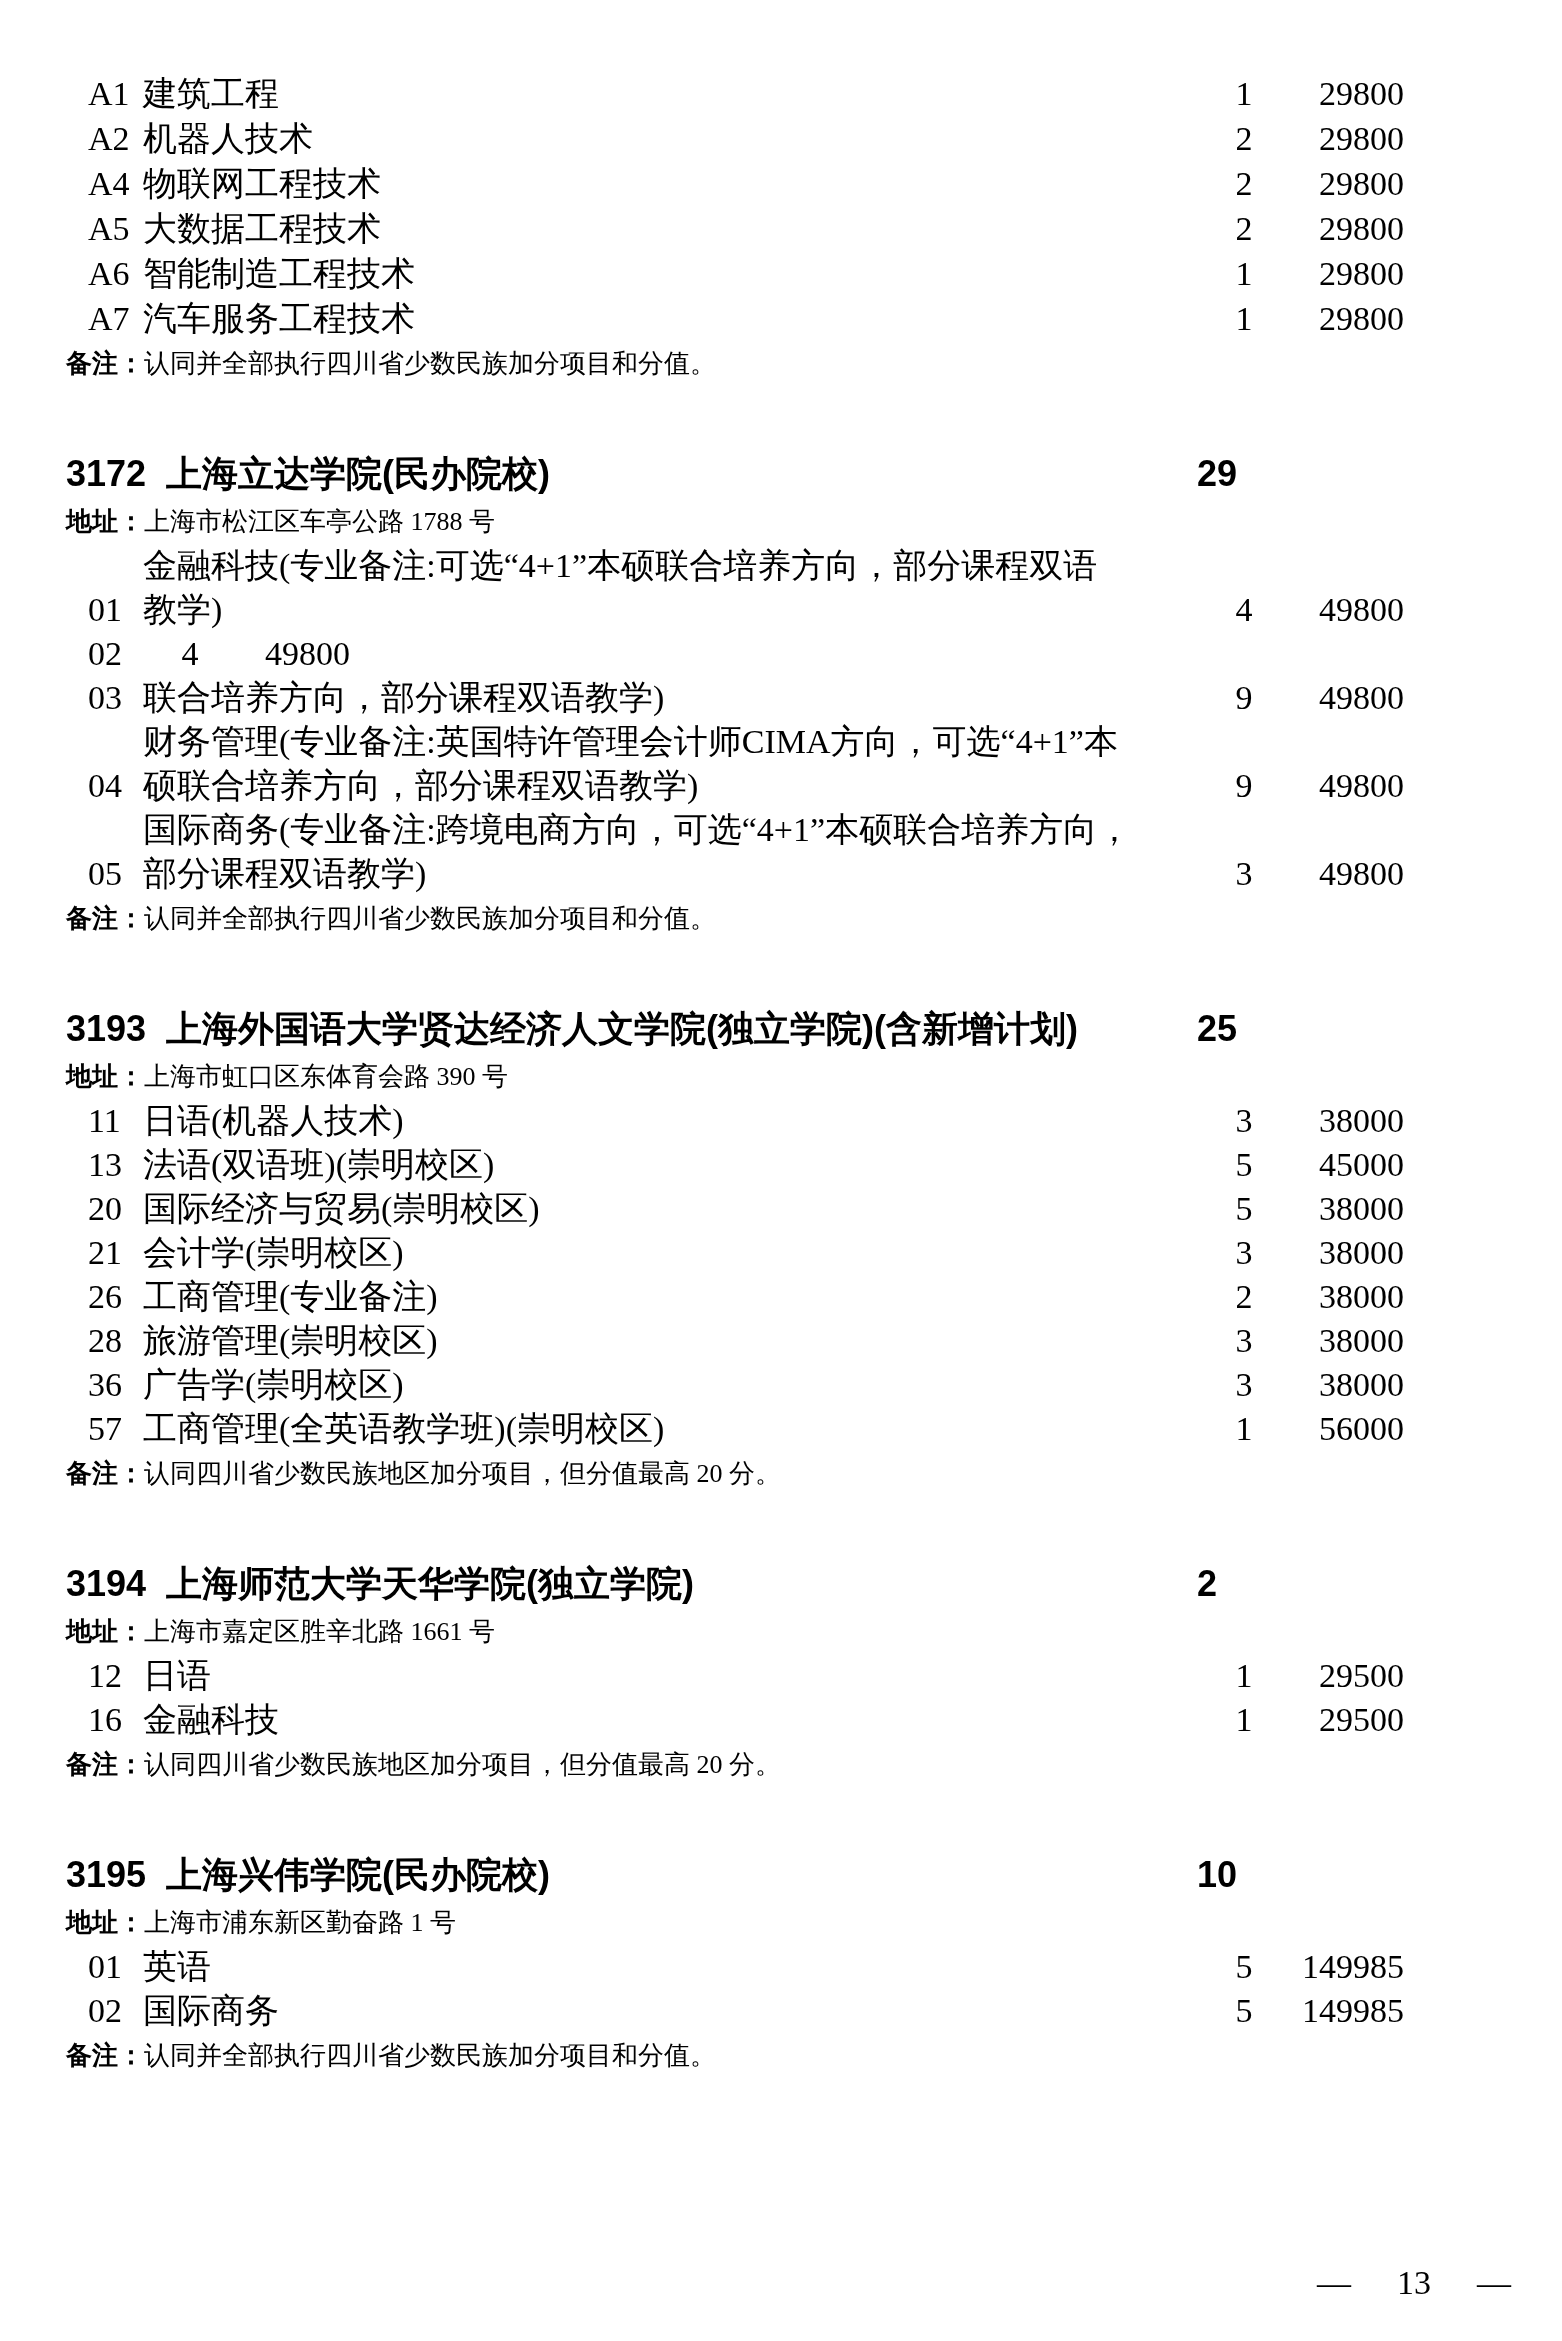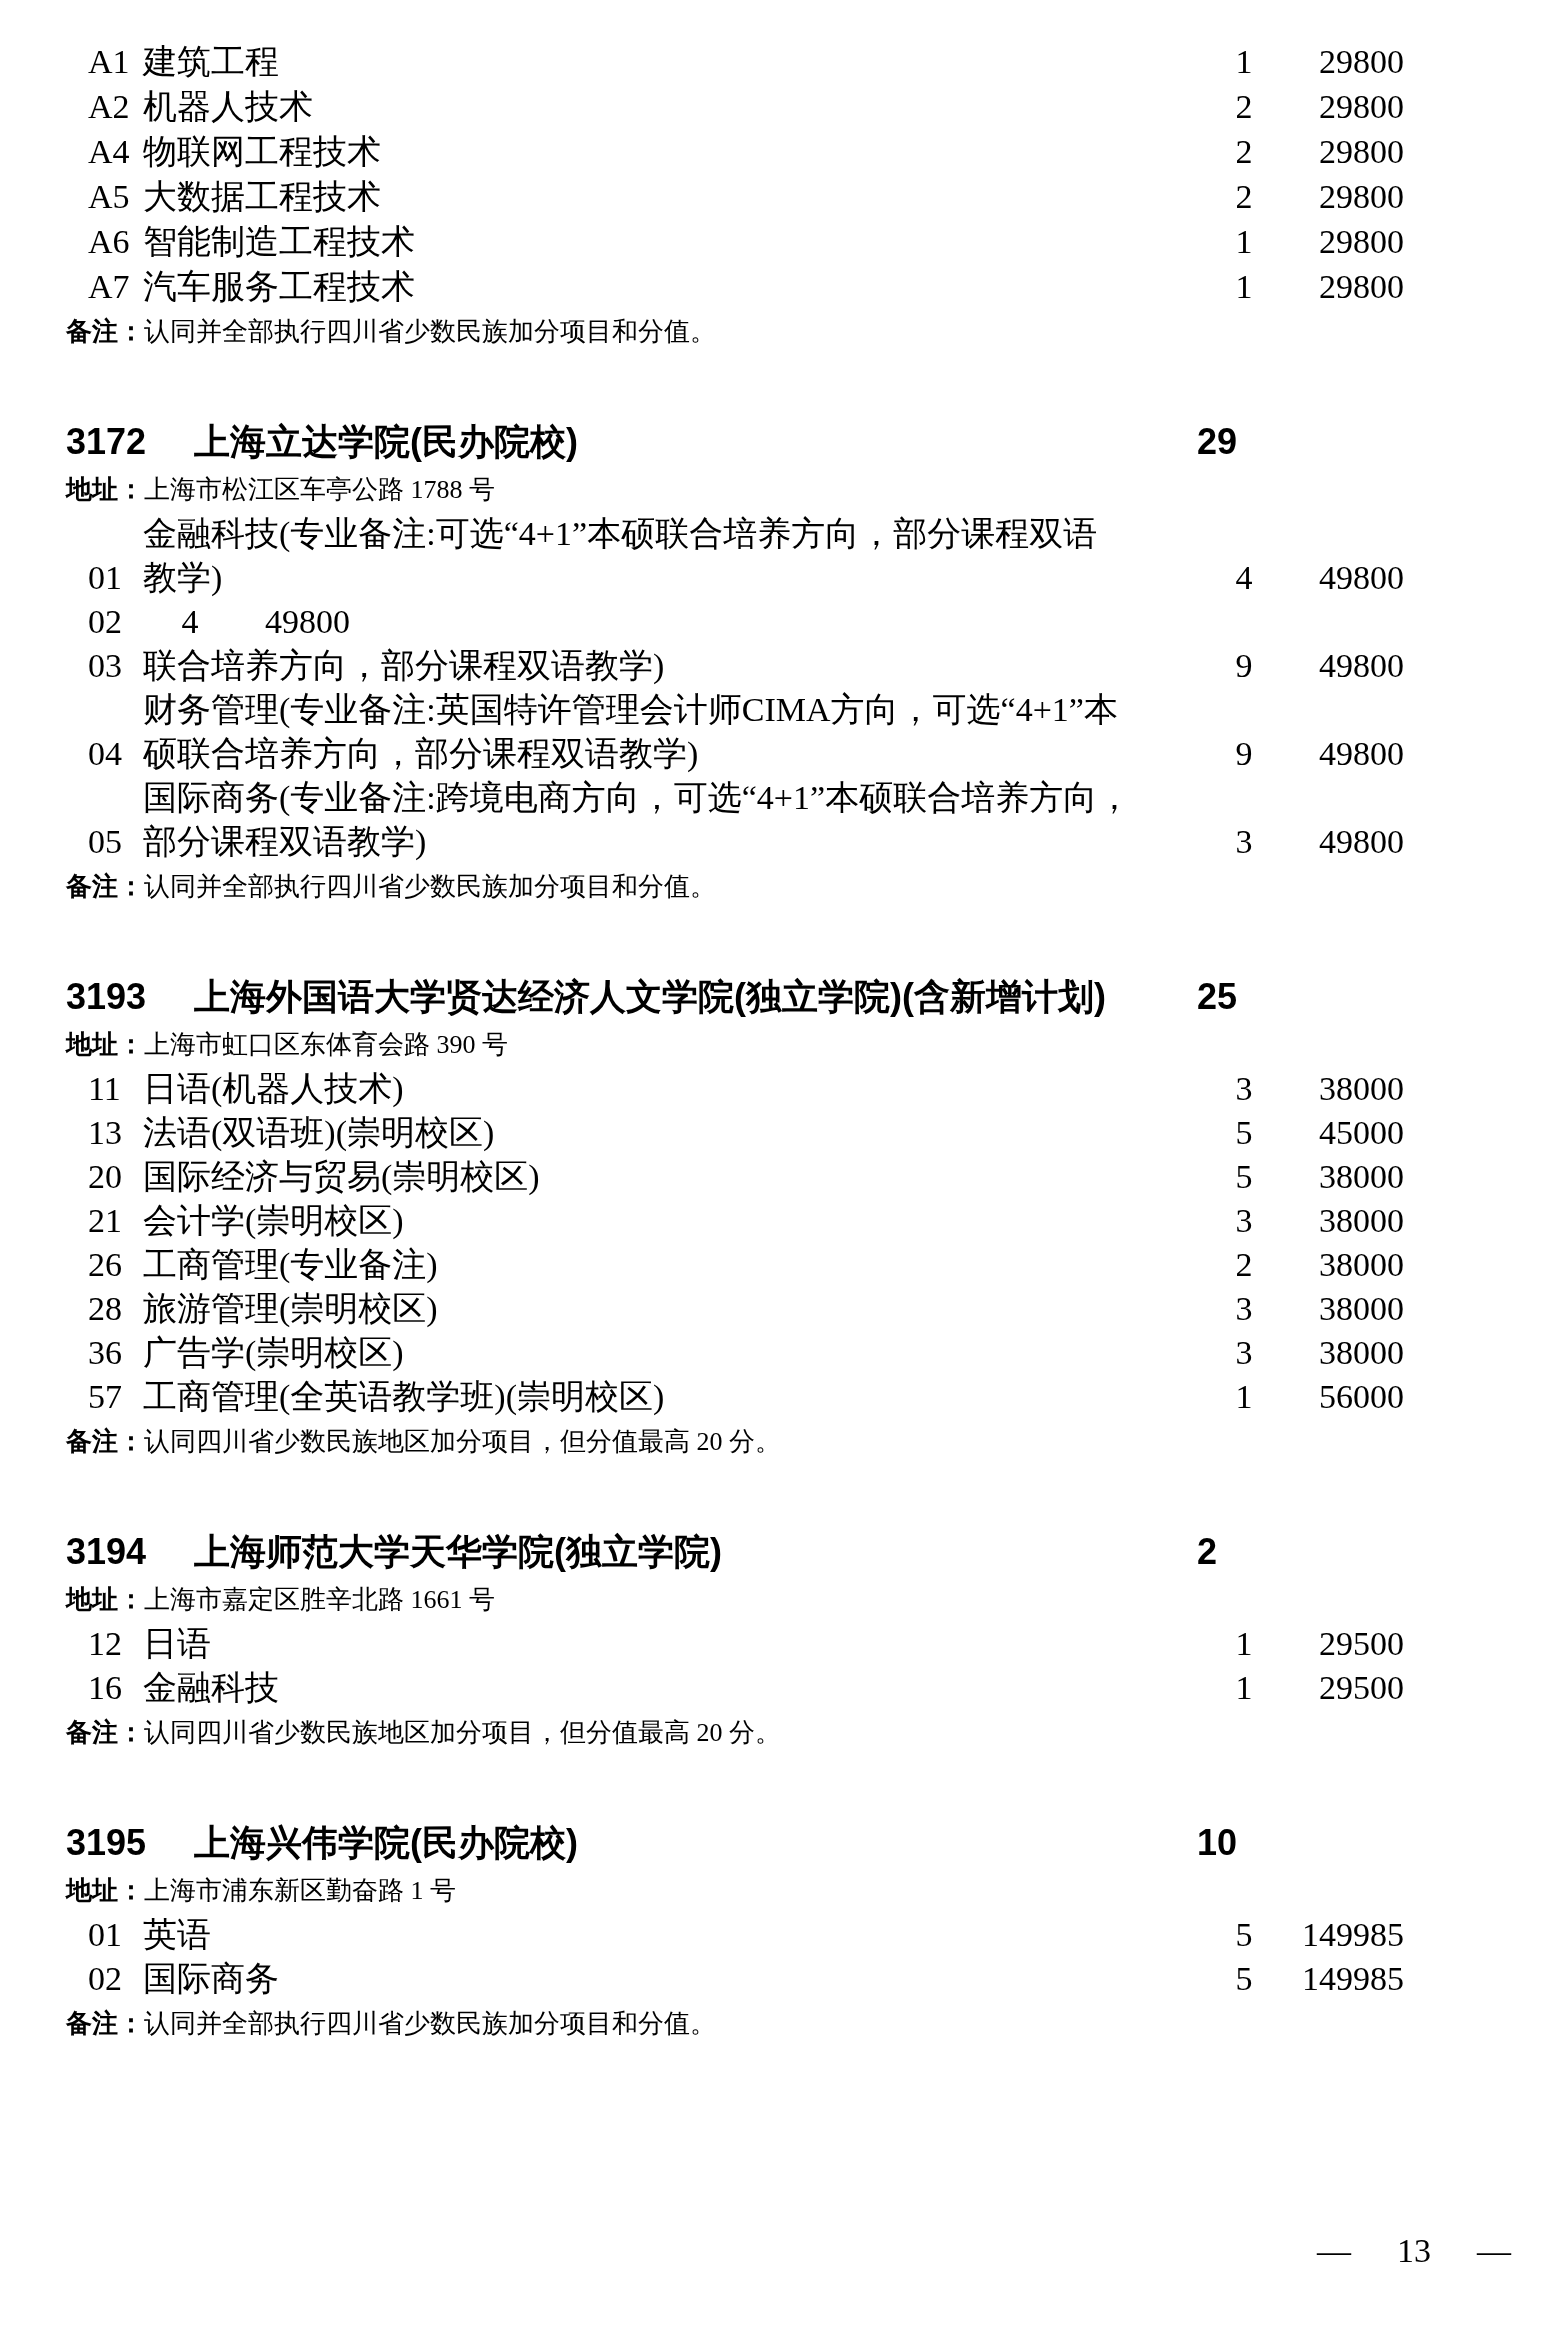--- a/index.html
+++ b/index.html
@@ -3,41 +3,41 @@
 <meta charset="utf-8">
 <style>
   html, body { margin:0; padding:0; }
   body {
     width:1563px; height:2342px;
     background:#ffffff; color:#000000;
     font-family:"Liberation Serif", serif;
     overflow:hidden;
   }
   .page { position:relative; width:1563px; height:2342px; background:#fff; }
-  .content { padding-top:39px; }
+  .content { padding-top:39px;margin-top:32px; }
 
   
   .row {
     display:flex; align-items:flex-end;
     font-size:34px; line-height:44px;
     white-space:nowrap;
   }
   .cont .row { line-height:45px; }
   .row .code { flex:none; margin-left:88px; width:55px; }
   .row .name { flex:none; width:1054px; }
   .row .name .ln { display:block; white-space:nowrap; }
   .row .qty  { flex:none; width:94px; text-align:center; }
   .row .fee  { flex:none; width:113px; text-align:right; }
 
   
   .sec { margin-top:63px; }
   .sec-h {
     position:relative; display:flex;
     font-family:"Liberation Sans", sans-serif; font-weight:700;
-    font-size:36px; line-height:50px; white-space:nowrap;gap:28px;
+    font-size:36px; line-height:50px; white-space:nowrap;
   }
   .sec-h .sc { flex:none; margin-left:66px; }
   .sec-h .sn { flex:none; margin-left:20px; }
   .sec-h .sp { position:absolute; left:1197px; top:0; width:94px; text-align:left; }
 
   
   .meta {
     margin-left:66px; font-size:26px; line-height:44px; white-space:nowrap;
   }
   .cont .meta { line-height:45px; }

